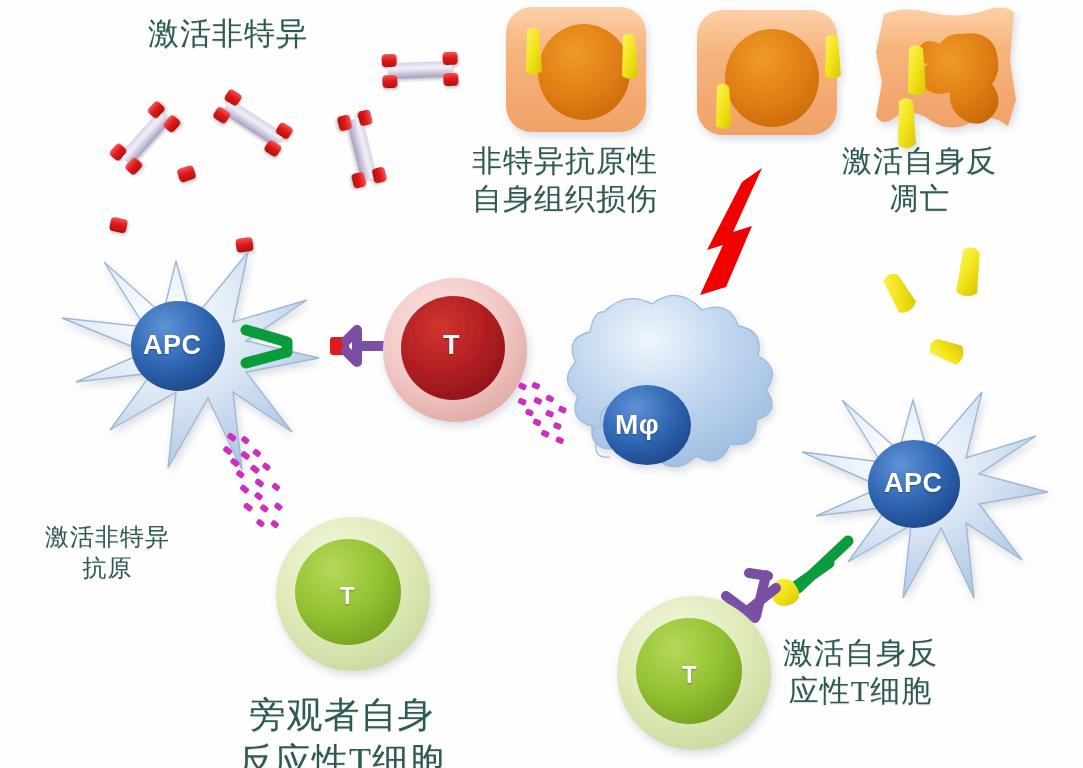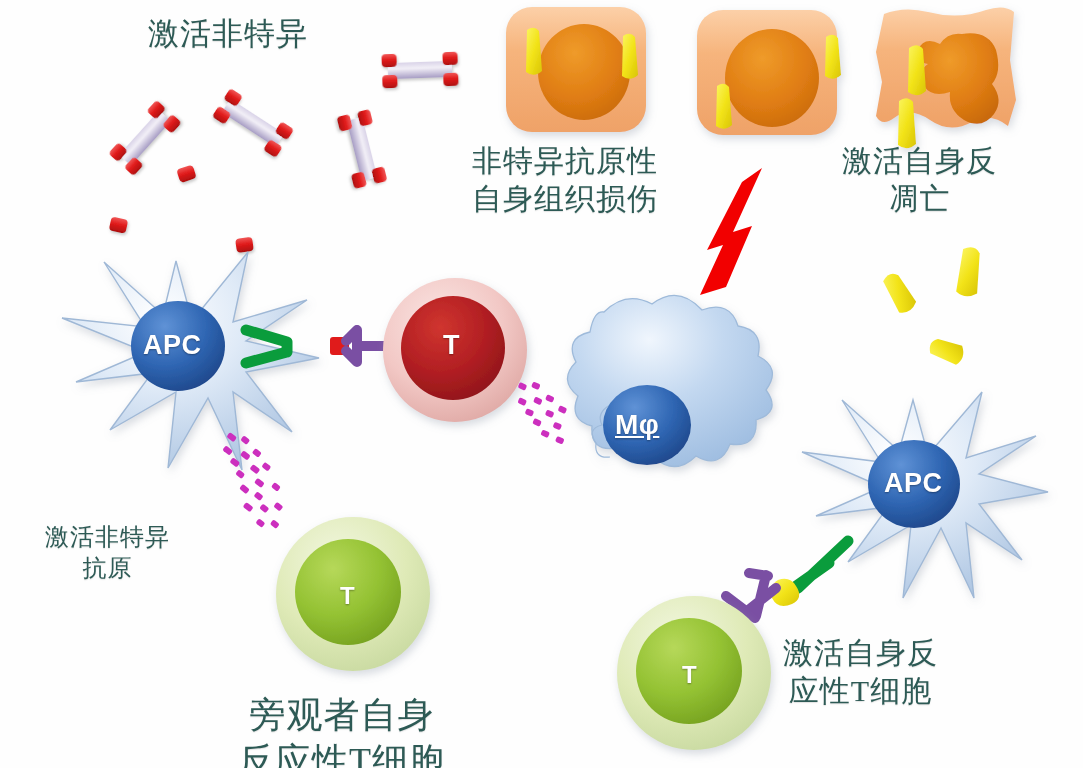--- a/index.html
+++ b/index.html
@@ -43,21 +43,21 @@
     position: absolute;
     color: #ffffff;
     font-family: "Liberation Sans", "DejaVu Sans", sans-serif;
     font-weight: bold;
     text-shadow: 0 1px 2px rgba(0,0,0,0.35);
     pointer-events: none;
     text-align: center;
   }
   .tag-apc-left { left: 143px; top: 330px; font-size: 27px; letter-spacing: 0.5px; }
   .tag-t-red { left: 443px; top: 330px; font-size: 27px; }
-  .tag-mphi { left: 615px; top: 409px; font-size: 28px; letter-spacing: 0.5px; text-decoration: underline; }
+  .tag-mphi { left: 615px; top: 409px; font-size: 28px; letter-spacing: 0.5px; }
   .tag-apc-right { left: 884px; top: 468px; font-size: 27px; letter-spacing: 0.5px; }
   .tag-t-green-left { left: 340px; top: 582px; font-size: 24px; }
   .tag-t-green-right { left: 682px; top: 661px; font-size: 24px; }
 </style>
 </head>
 <body>
 
 <div id="stage">
 
   <svg class="layer" viewBox="0 0 1083 768">

